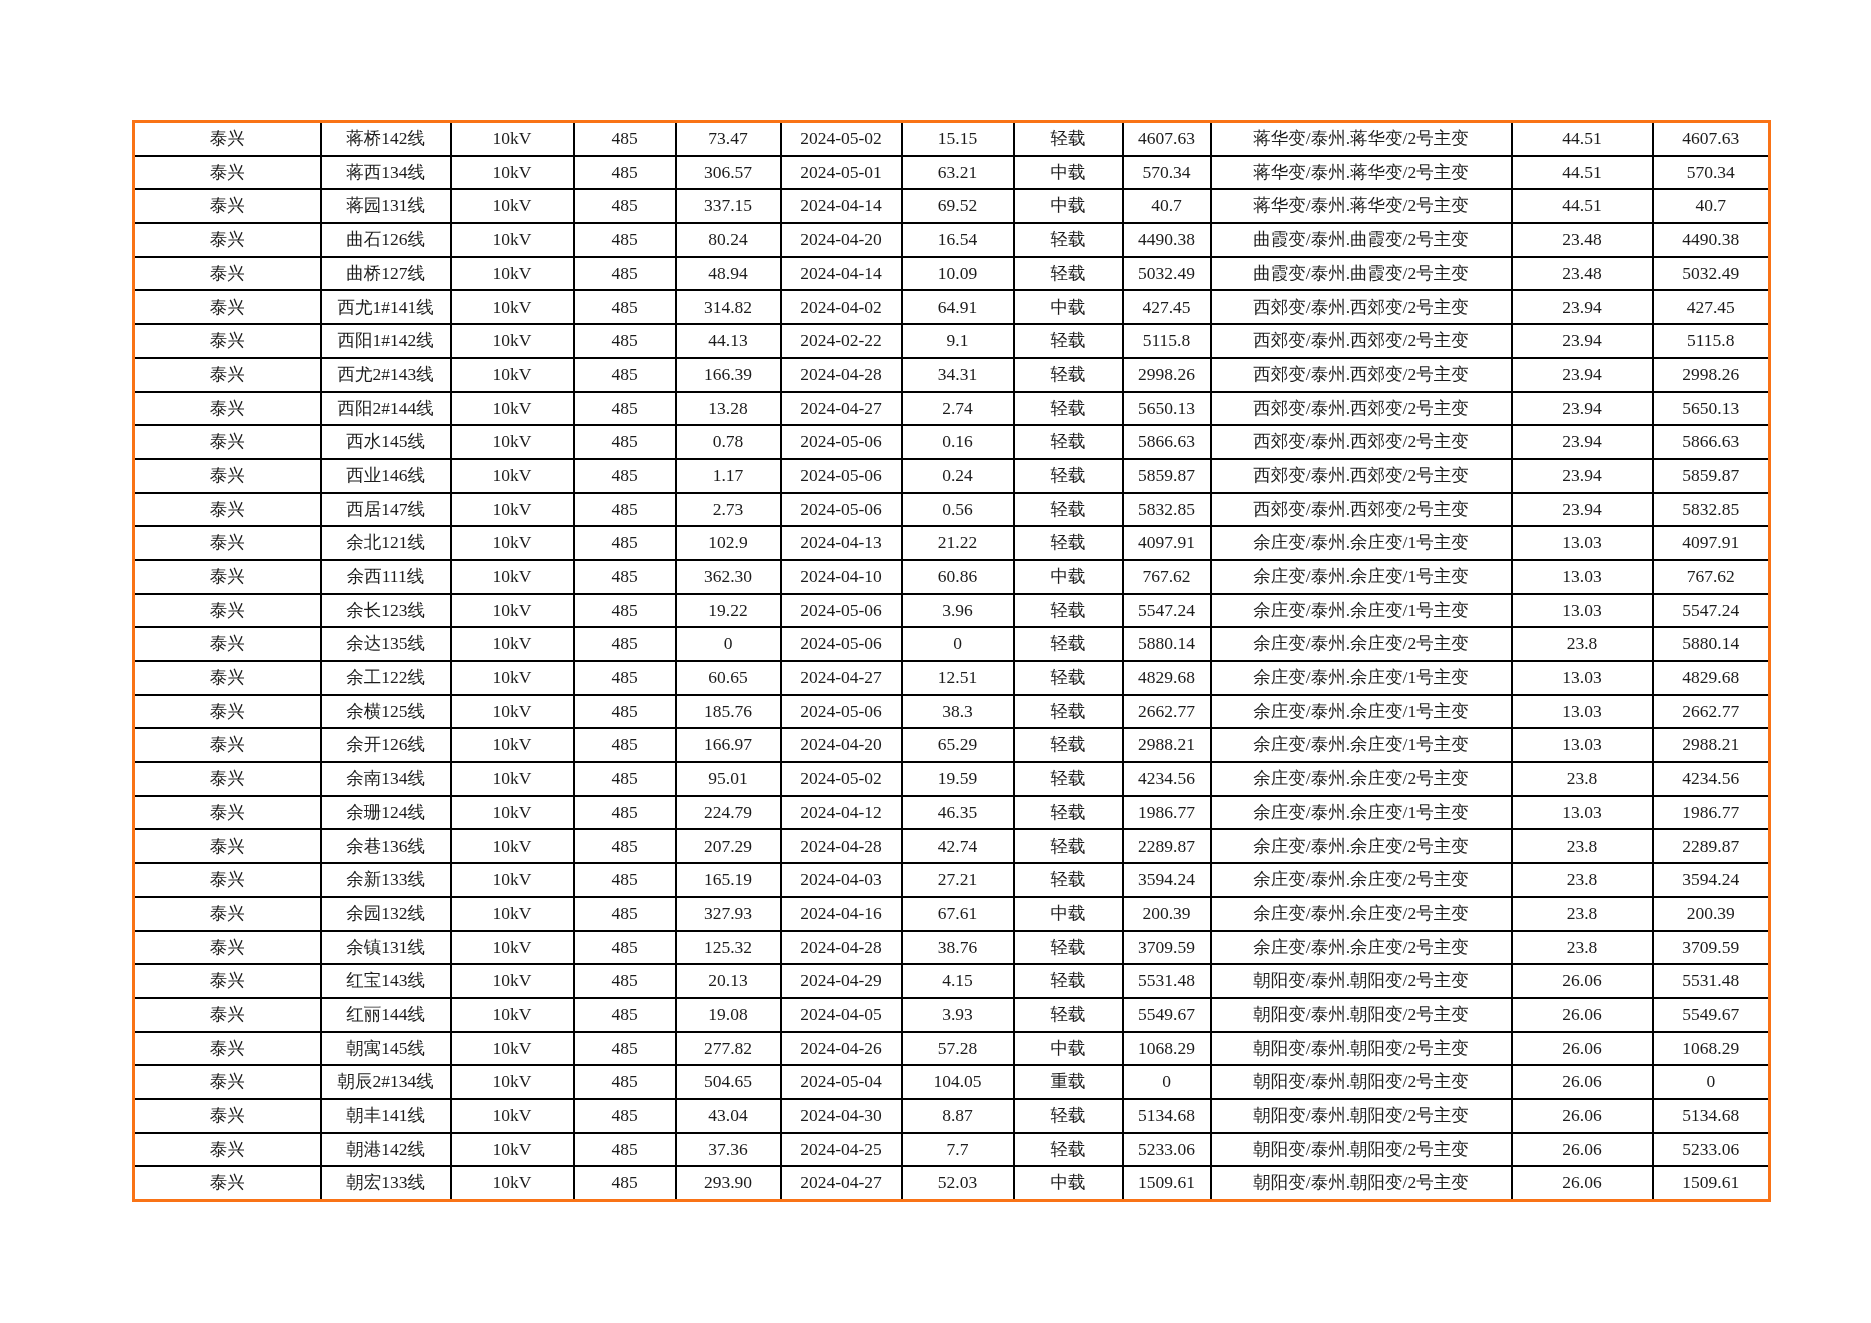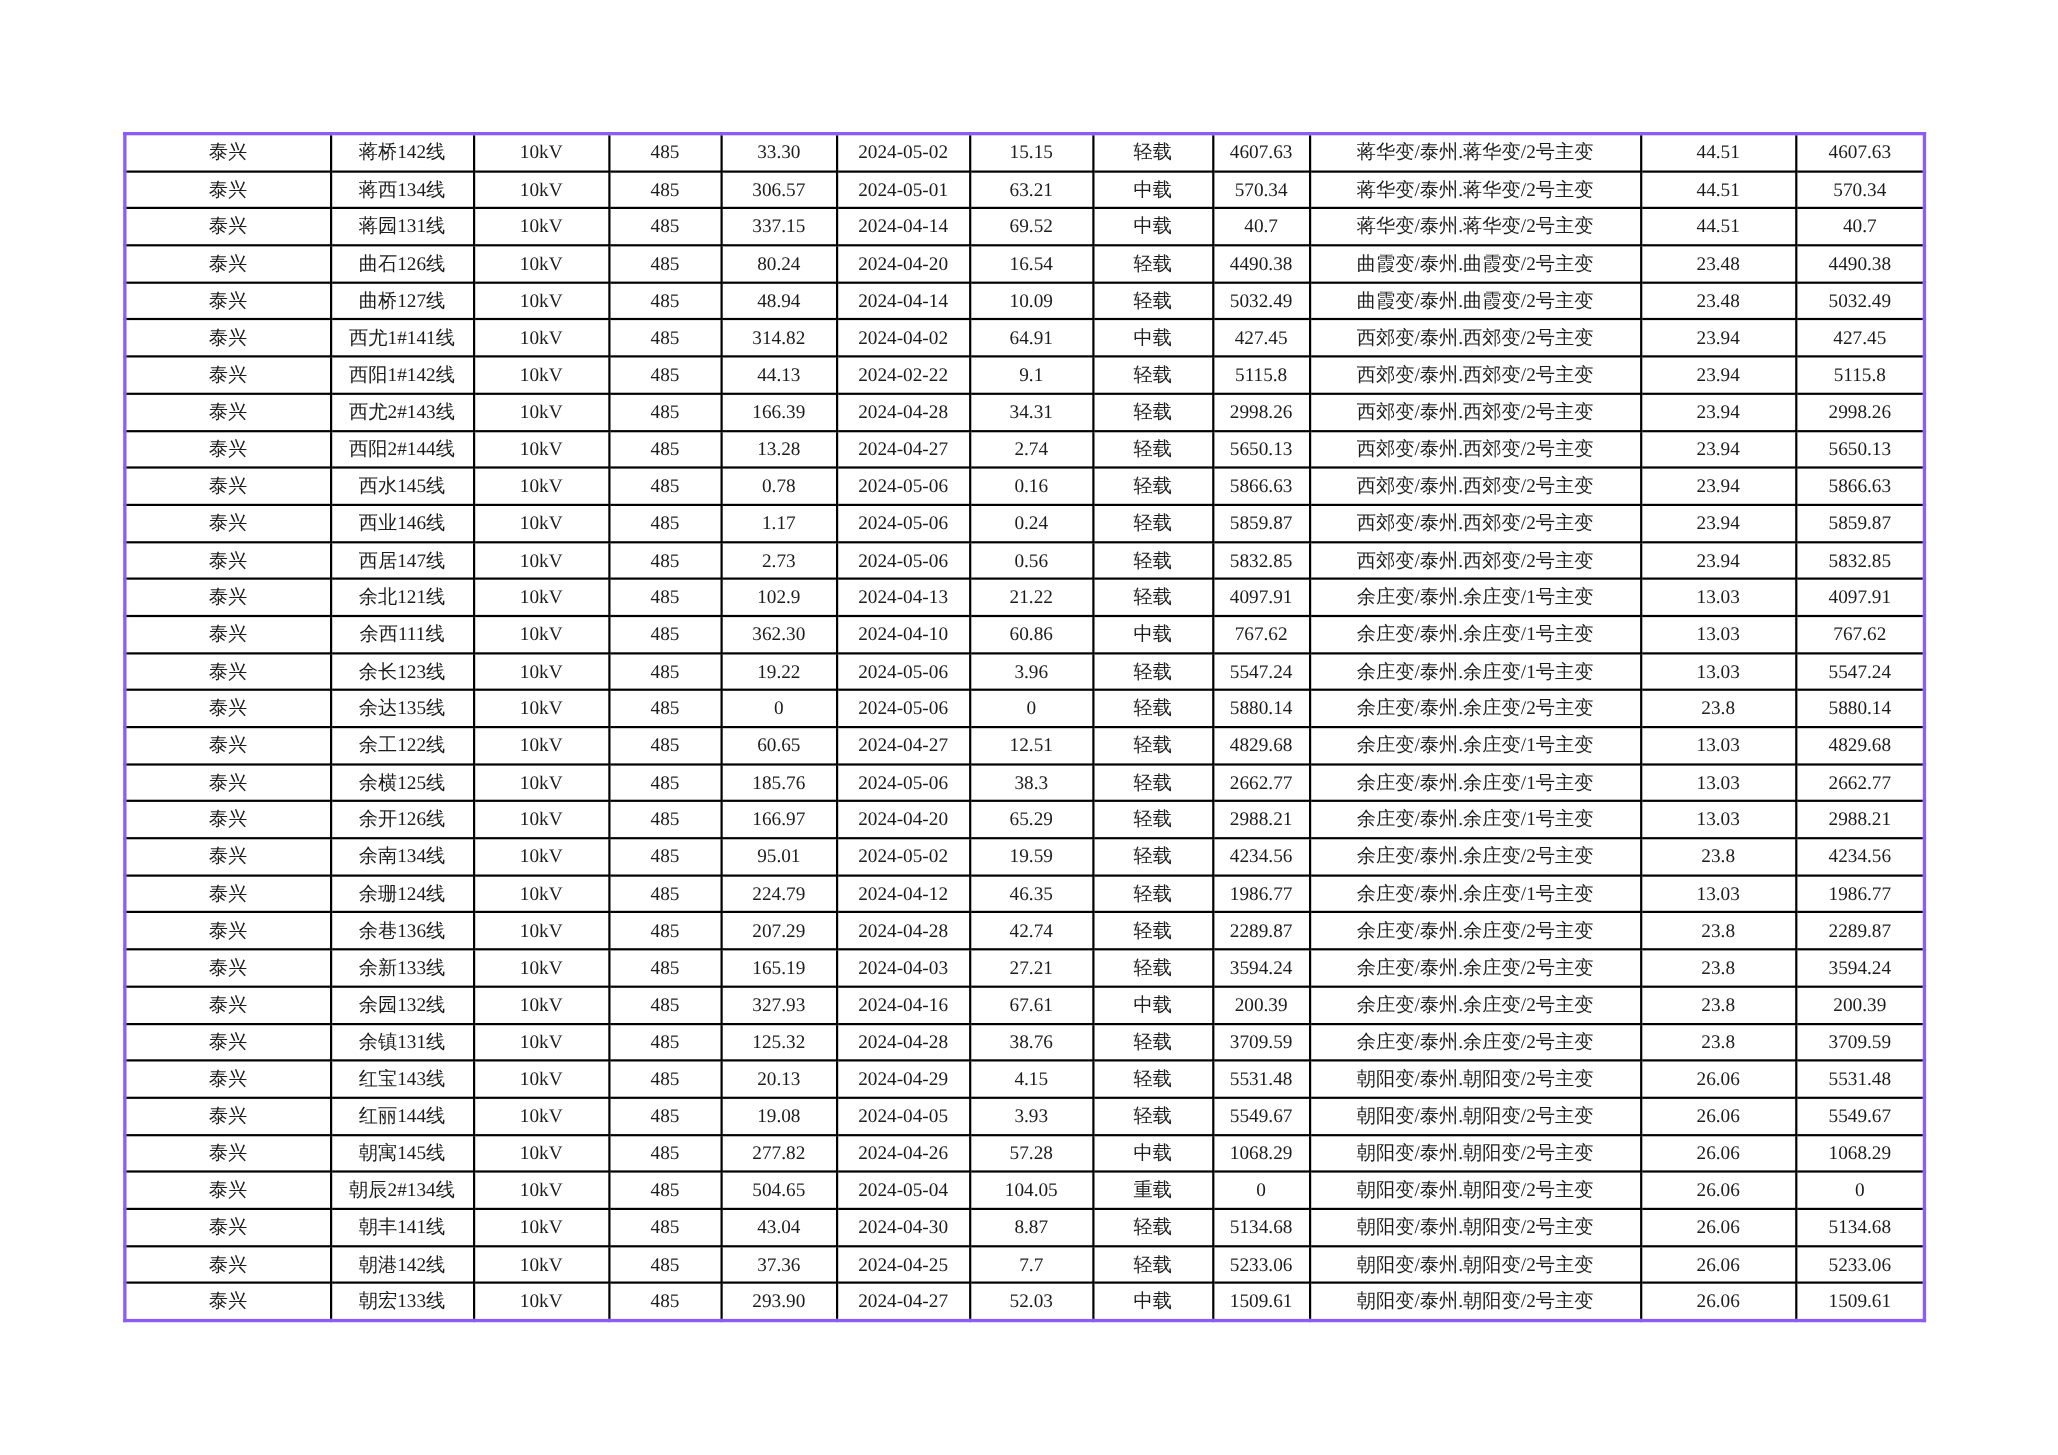--- a/index.html
+++ b/index.html
@@ -10,26 +10,26 @@
   .page {
     position: relative;
     width: 1871px;
     height: 1323px;
     background: #ffffff;
     overflow: hidden;
     font-family: "Liberation Serif", "DejaVu Serif", serif;
   }
   table.data-grid {
     position: absolute;
-    left: 112px;
+    left: 132px;
     top: 120px;
     width: 1636px;
     border-collapse: collapse;
     table-layout: fixed;
-    border: 3px solid #8b5cf6;
+    border: 3px solid #f97316;
   }
   table.data-grid td {
     border: 2px solid #000000;
     height: 31.7px;
     padding: 0 2px;
     text-align: center;
     vertical-align: middle;
     font-size: 17.5px;
     line-height: 1;
     color: #1c1c1c;
@@ -55,21 +55,21 @@
       <col style="width:301px">
       <col style="width:141px">
       <col style="width:117px">
     </colgroup>
     <tbody>
         <tr>
           <td>泰兴</td>
           <td>蒋桥142线</td>
           <td>10kV</td>
           <td>485</td>
-          <td>33.30</td>
+          <td>73.47</td>
           <td>2024-05-02</td>
           <td>15.15</td>
           <td>轻载</td>
           <td>4607.63</td>
           <td>蒋华变/泰州.蒋华变/2号主变</td>
           <td>44.51</td>
           <td>4607.63</td>
         </tr>
         <tr>
           <td>泰兴</td>

